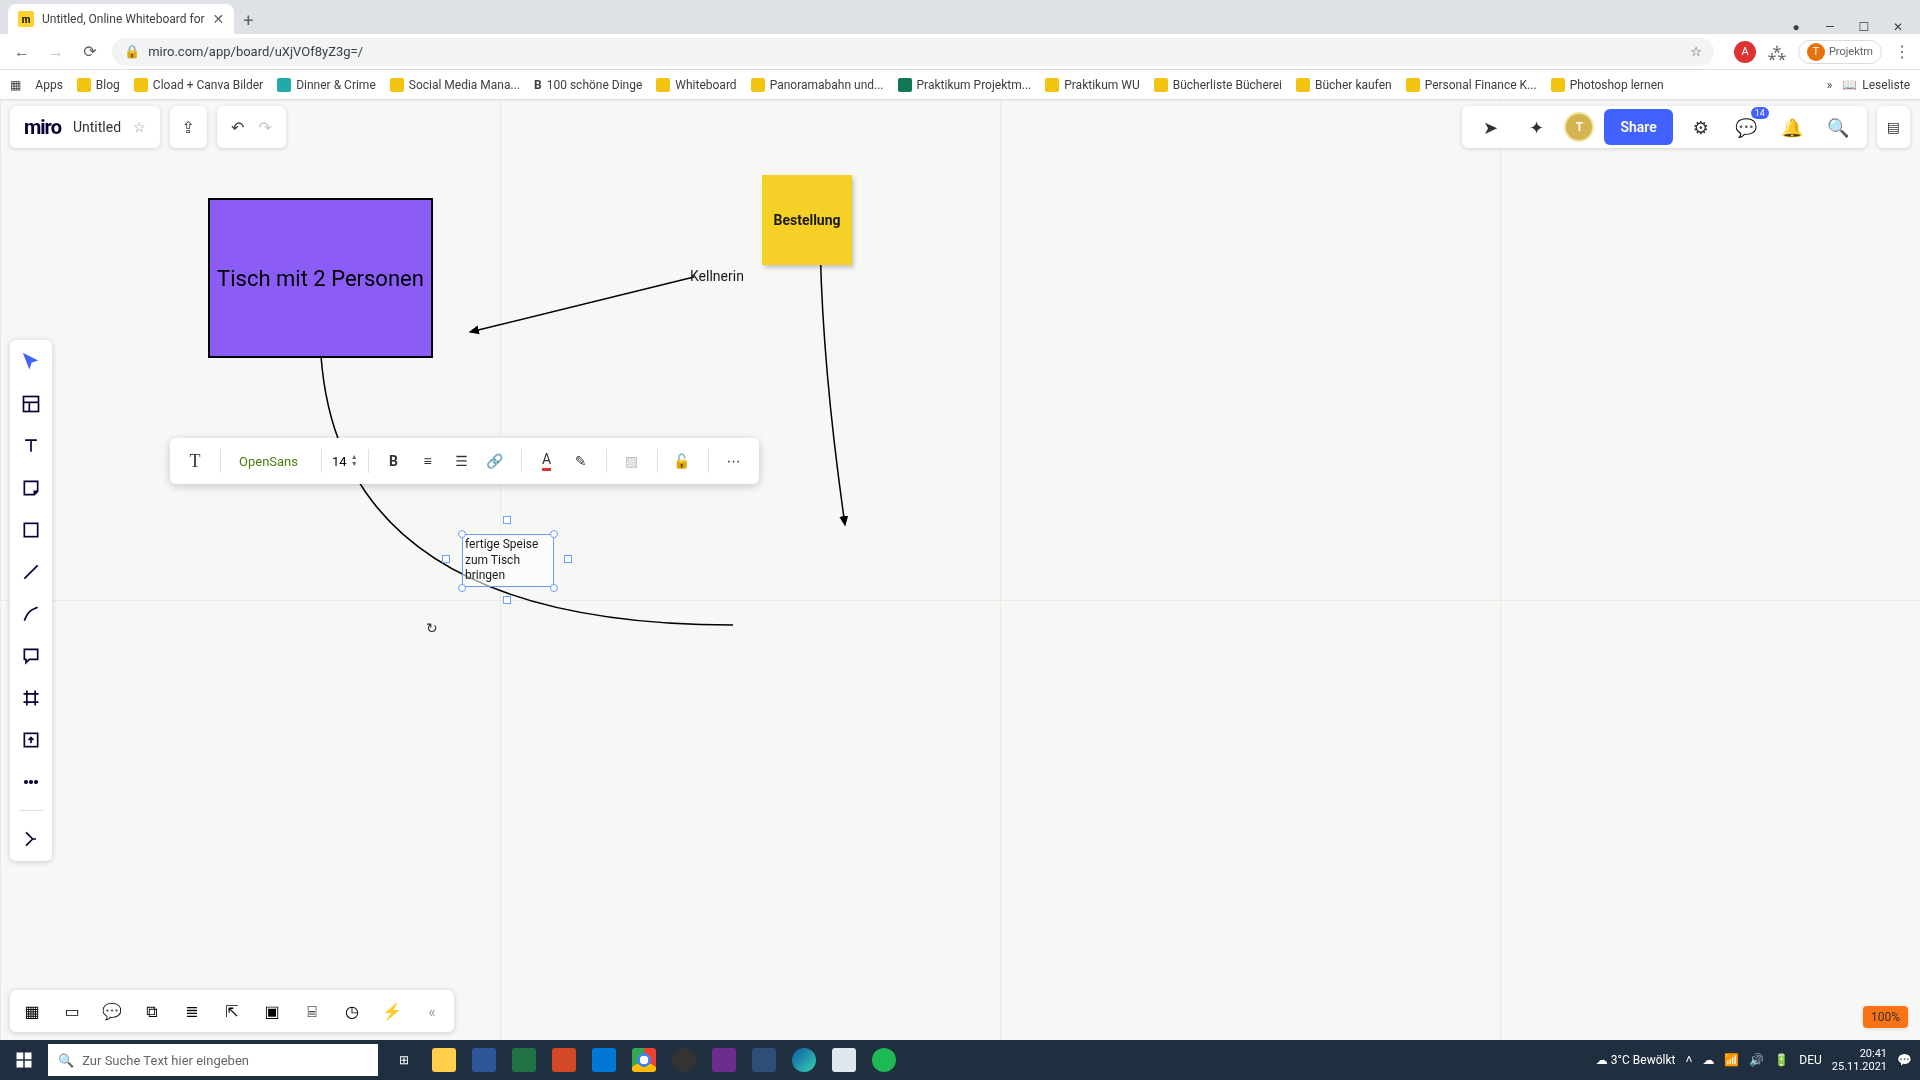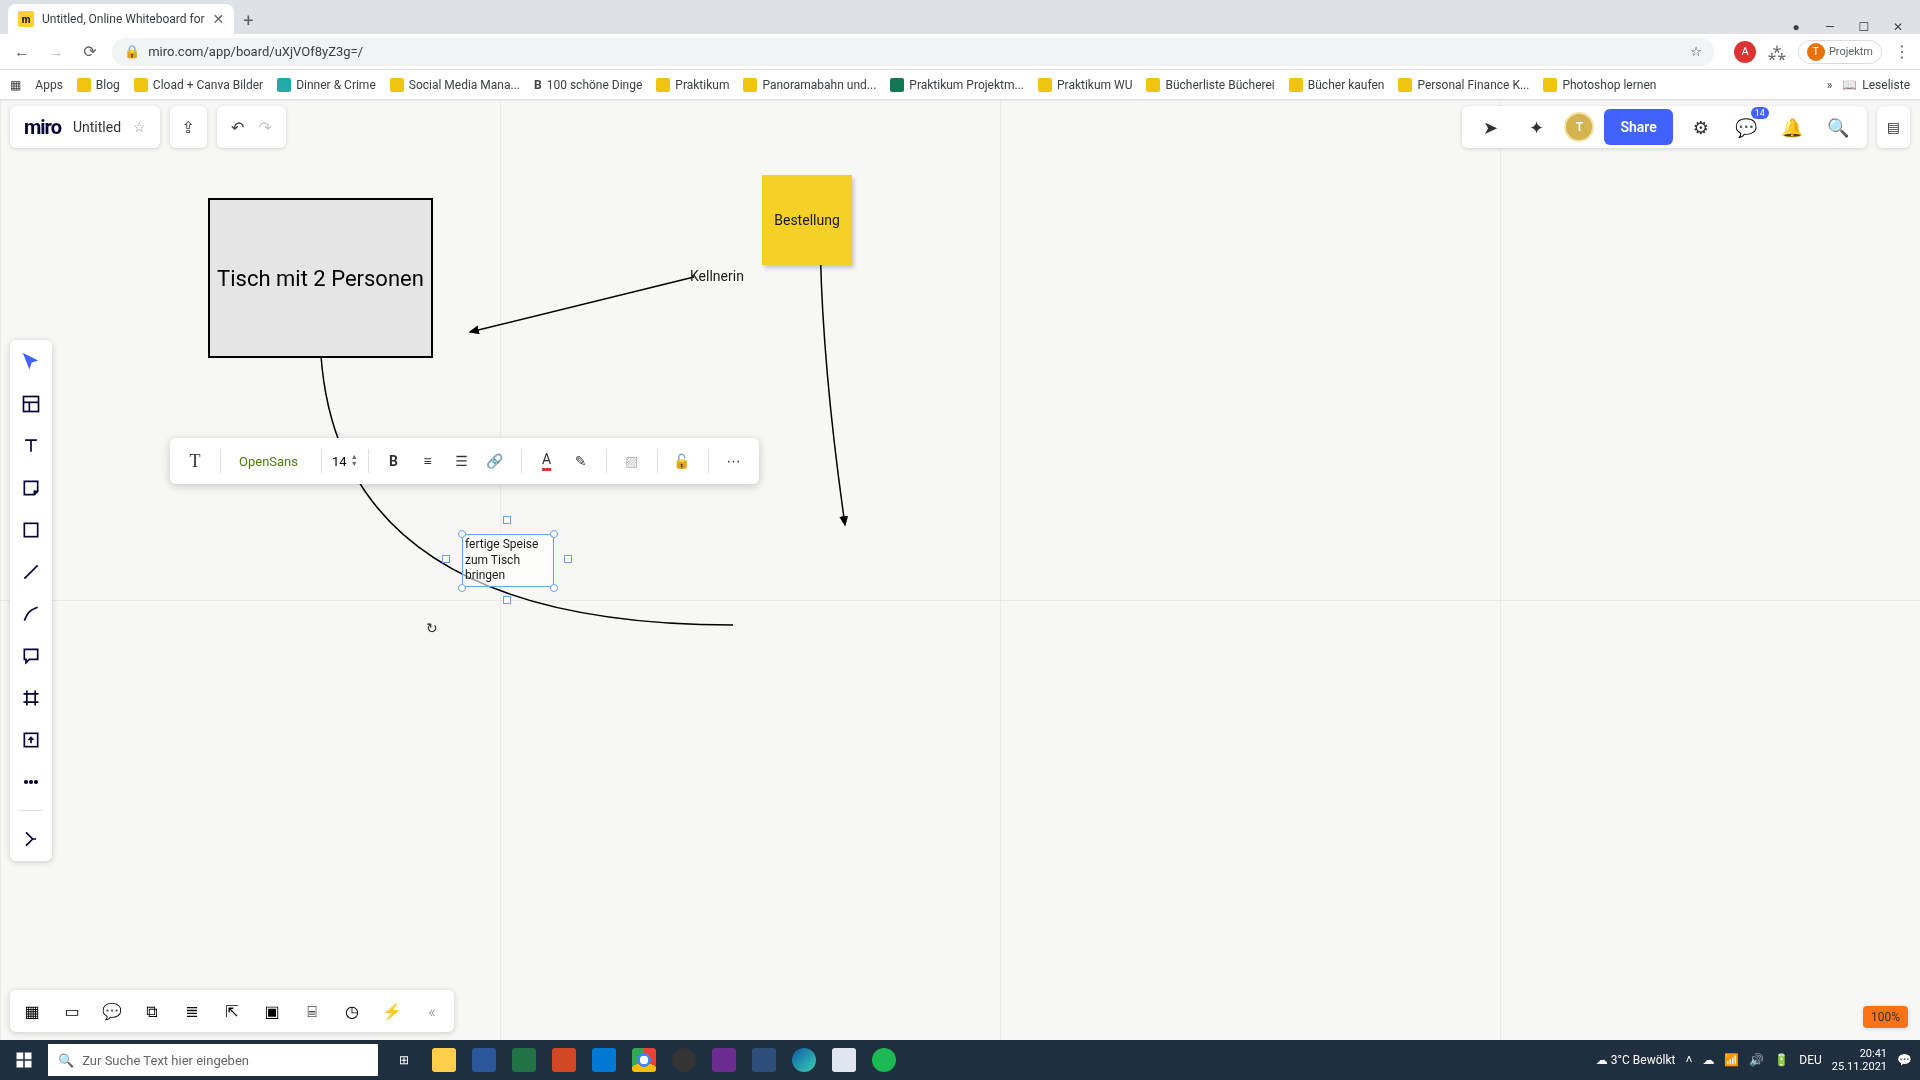--- a/index.html
+++ b/index.html
@@ -48,22 +48,22 @@
 .ltool .cursor svg{fill:#4262ff;stroke:#4262ff;}
 
 
 .btool{position:absolute;left:10px;bottom:8px;background:#fff;border-radius:6px;box-shadow:0 1px 6px rgba(0,0,0,.18);height:42px;display:flex;align-items:center;padding:0 10px;gap:16px;}
 .btool .ti{width:24px;height:24px;display:flex;align-items:center;justify-content:center;}
 .zoom{position:absolute;right:12px;bottom:12px;font-size:12px;color:#333;background:#f97316;border-radius:4px;padding:4px 8px;box-shadow:0 1px 4px rgba(0,0,0,.12);}
 
 
 .canvas{position:absolute;inset:0;}
 .grid{position:absolute;inset:0;background-image:linear-gradient(#eceae6 1px,transparent 1px),linear-gradient(90deg,#eceae6 1px,transparent 1px);background-size:500px 500px;}
-.shape-box{position:absolute;border:2px solid #000;background:#e5e5e5;display:flex;align-items:center;justify-content:center;text-align:left;font-size:22px;color:#000;}
-.sticky{position:absolute;background:#f5d128;display:flex;align-items:center;justify-content:center;font-size:14px;color:#1a1a1a;box-shadow:2px 3px 4px rgba(0,0,0,.2);}
+.shape-box{position:absolute;border:2px solid #000;background:#8b5cf6;display:flex;align-items:center;justify-content:center;text-align:left;font-size:22px;color:#000;}
+.sticky{position:absolute;background:#f5d128;display:flex;align-items:center;justify-content:center;font-size:14px;color:#1a1a1a;box-shadow:2px 3px 4px rgba(0,0,0,.2);font-weight:bold;}
 .ctext{position:absolute;font-size:14px;color:#1a1a1a;}
 .sel-text{position:absolute;font-size:12px;line-height:1.3;color:#1a1a1a;border:1px solid #6a9fff;background:rgba(255,255,255,.6);}
 .sel-dot{position:absolute;width:8px;height:8px;background:#fff;border:1px solid #6a9fff;border-radius:50%;}
 .sel-dot.sq{border-radius:0;}
 .rot{position:absolute;font-size:14px;color:#333;}
 
 
 .txtbar{position:absolute;background:#fff;border-radius:6px;box-shadow:0 2px 10px rgba(0,0,0,.2);height:46px;display:flex;align-items:center;padding:0 10px;gap:4px;}
 .txtbar .sep{width:1px;height:24px;background:#e0e0e0;margin:0 6px;}
 .txtbar .tbtn{min-width:30px;height:30px;display:flex;align-items:center;justify-content:center;font-size:14px;color:#333;border-radius:4px;}
@@ -138,21 +138,21 @@
   <span class="bk">
       <span class="bk-ico"></span>
       <span>Social Media Mana...</span>
     </span>
   <span class="bk">
       <span style="font-weight:700">B</span>
       <span>100 schöne Dinge</span>
     </span>
   <span class="bk">
       <span class="bk-ico"></span>
-      <span>Praktikum</span>
+      <span>Whiteboard</span>
     </span>
   <span class="bk">
       <span class="bk-ico"></span>
       <span>Panoramabahn und...</span>
     </span>
   <span class="bk">
       <span class="bk-ico" style="background:#175"></span>
       <span>Praktikum Projektm...</span>
     </span>
   <span class="bk">

